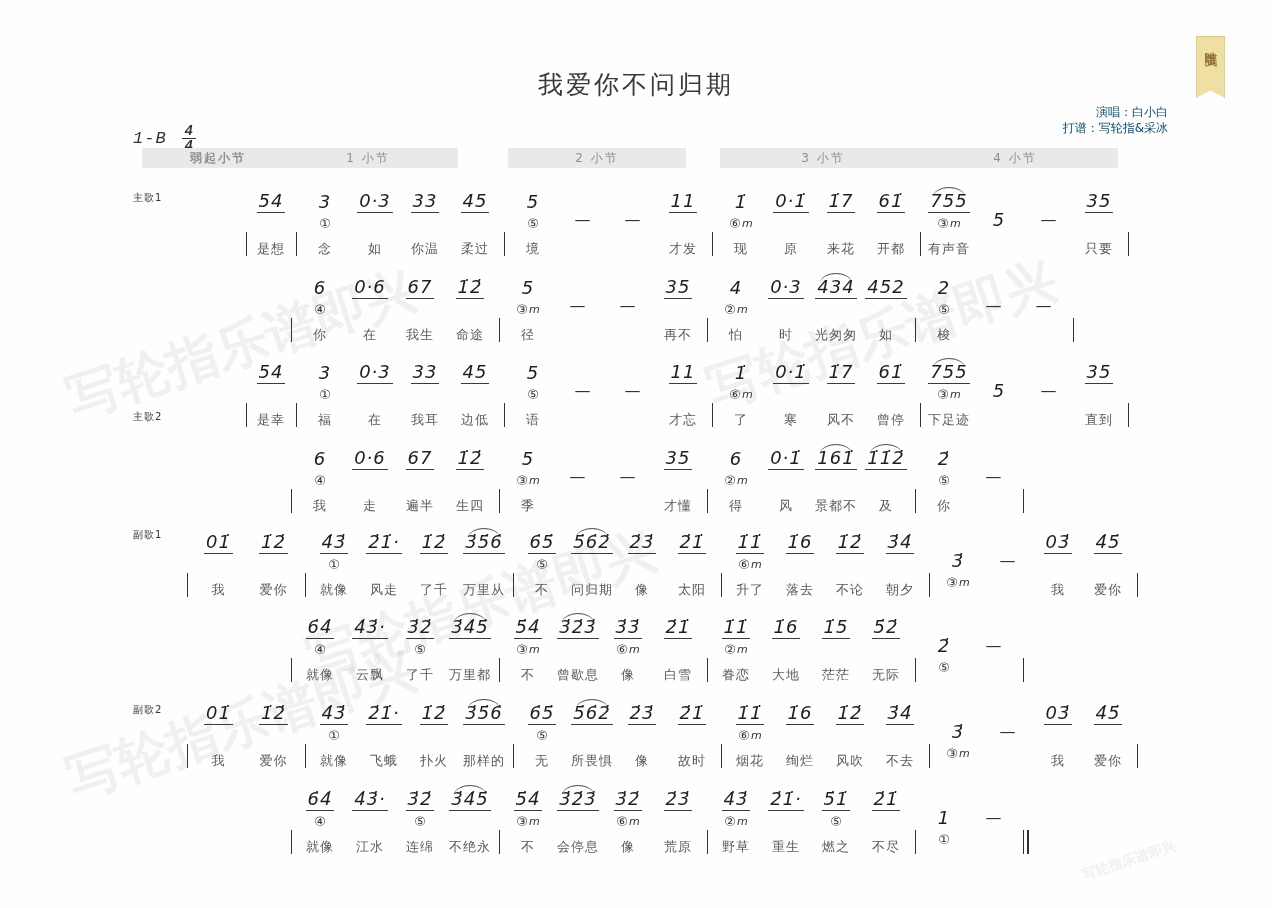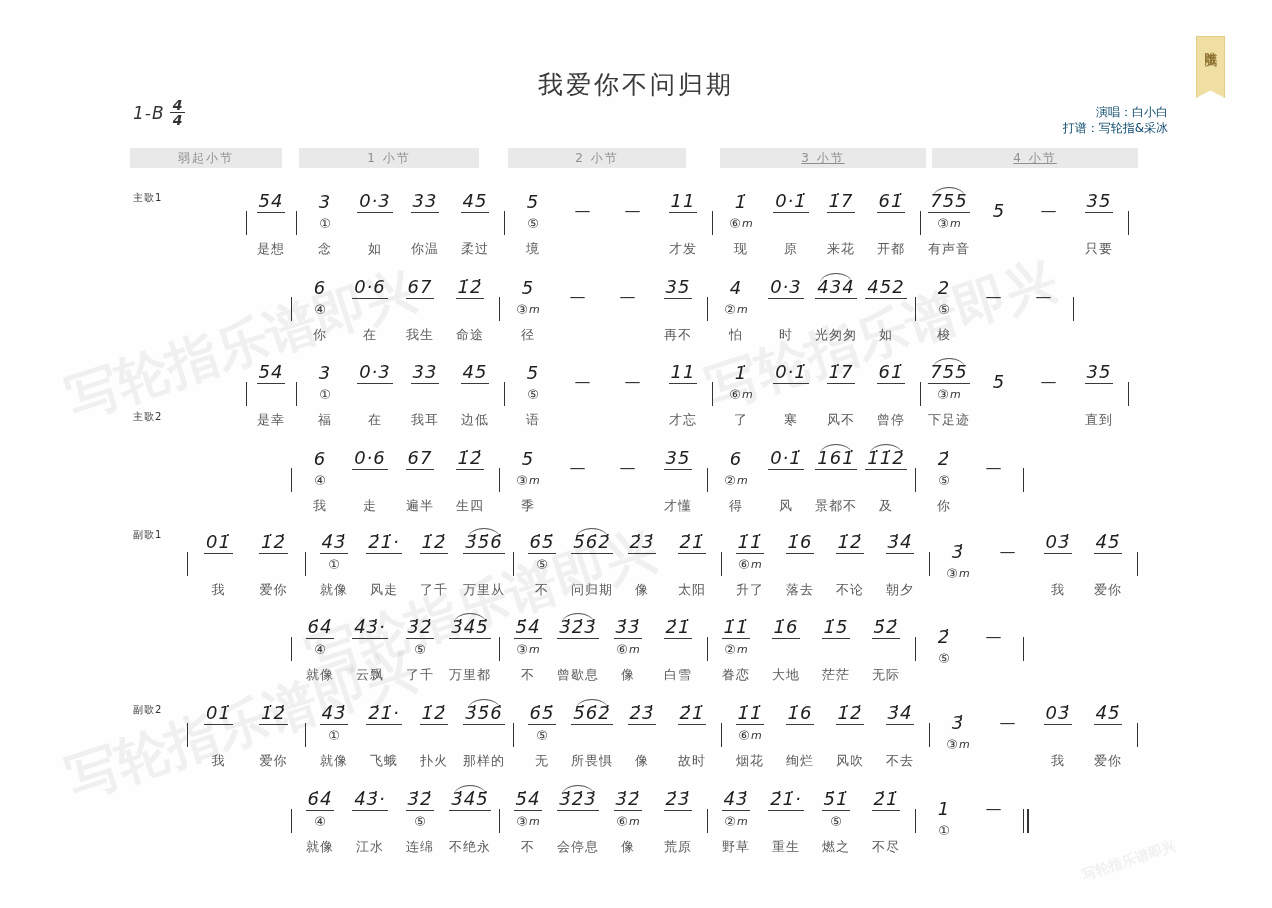--- a/index.html
+++ b/index.html
@@ -22,39 +22,39 @@
   .badge span{
     writing-mode:vertical-rl;font-size:13px;color:#8a6d2f;margin-top:4px;letter-spacing:1px;
   }
   
   .credits{
     position:absolute;top:104px;right:104px;text-align:right;
     font-size:12px;line-height:16px;color:#0c4a6e;
   }
   
   .keysig{
-    position:absolute;top:98px;left:133px;display:flex;align-items:center;gap:5px;
+    position:absolute;top:124px;left:133px;display:flex;align-items:center;gap:15px;font-family:Liberation Mono, monospace;
   }
   .keysig .key{font-size:17px;font-style:italic;color:#333;letter-spacing:1px;}
   .timesig{display:inline-block;text-align:center;font-size:14px;font-weight:bold;color:#333;line-height:14px;}
   .timesig .num{border-bottom:1.4px solid #333;padding:0 3px;}
   .timesig div{font-style:italic;}
   
   .hdr{
     position:absolute;top:148px;height:20px;background:#e9e9e9;
     display:flex;align-items:center;justify-content:center;
     font-size:12px;color:#8f8f8f;letter-spacing:2px;
   }
   
   .wm{
     position:absolute;color:rgba(120,120,120,0.10);transform:rotate(-18deg);
     white-space:nowrap;pointer-events:none;font-weight:bold;
   }
   
-  .row{position:absolute;display:flex;align-items:center;}
+  .row{position:absolute;display:flex;align-items:flex-end;}
   .rowlabel{
     position:absolute;font-size:10px;color:#333;letter-spacing:1px;
   }
   .cell{
     position:relative;width:50px;display:flex;flex-direction:column;align-items:center;flex:none;
   }
   .cell .note{
     height:28px;display:flex;align-items:flex-end;justify-content:center;
     font-size:18px;font-style:italic;color:#1f1f1f;letter-spacing:1px;white-space:nowrap;
   }
@@ -95,25 +95,25 @@
 
   <div class="keysig">
     <span class="key">1-B</span>
     <span class="timesig">
       <div class="num">4</div>
       <div>4</div>
     </span>
   </div>
 
   <div id="headers">
-      <div class="hdr" style="left: 130px; width: 152px;">弱起小节</div>
-      <div class="hdr" style="left: 299px; width: 180px;">1 小节</div>
+      <div class="hdr" style="left: 142px; width: 152px; font-weight: bold;">弱起小节</div>
+      <div class="hdr" style="left: 278px; width: 180px;">1 小节</div>
       <div class="hdr" style="left: 508px; width: 178px;">2 小节</div>
-      <div class="hdr" style="left: 720px; width: 206px; text-decoration: underline;">3 小节</div>
-      <div class="hdr" style="left: 932px; width: 206px; text-decoration: underline;">4 小节</div>
+      <div class="hdr" style="left: 720px; width: 206px;">3 小节</div>
+      <div class="hdr" style="left: 912px; width: 206px;">4 小节</div>
     </div>
   <div id="watermarks">
       <div class="wm" style="left: 60px; top: 310px; font-size: 52px;">写轮指乐谱即兴</div>
       <div class="wm" style="left: 700px; top: 300px; font-size: 52px;">写轮指乐谱即兴</div>
       <div class="wm" style="left: 300px; top: 570px; font-size: 52px;">写轮指乐谱即兴</div>
       <div class="wm" style="left: 60px; top: 690px; font-size: 52px;">写轮指乐谱即兴</div>
       <div class="wm" style="left: 1080px; top: 852px; font-size: 14px;">写轮指乐谱即兴</div>
     </div>
   <div id="score">
       <div class="rowlabel" style="left: 133px; top: 191px; position: absolute;">主歌1</div>

